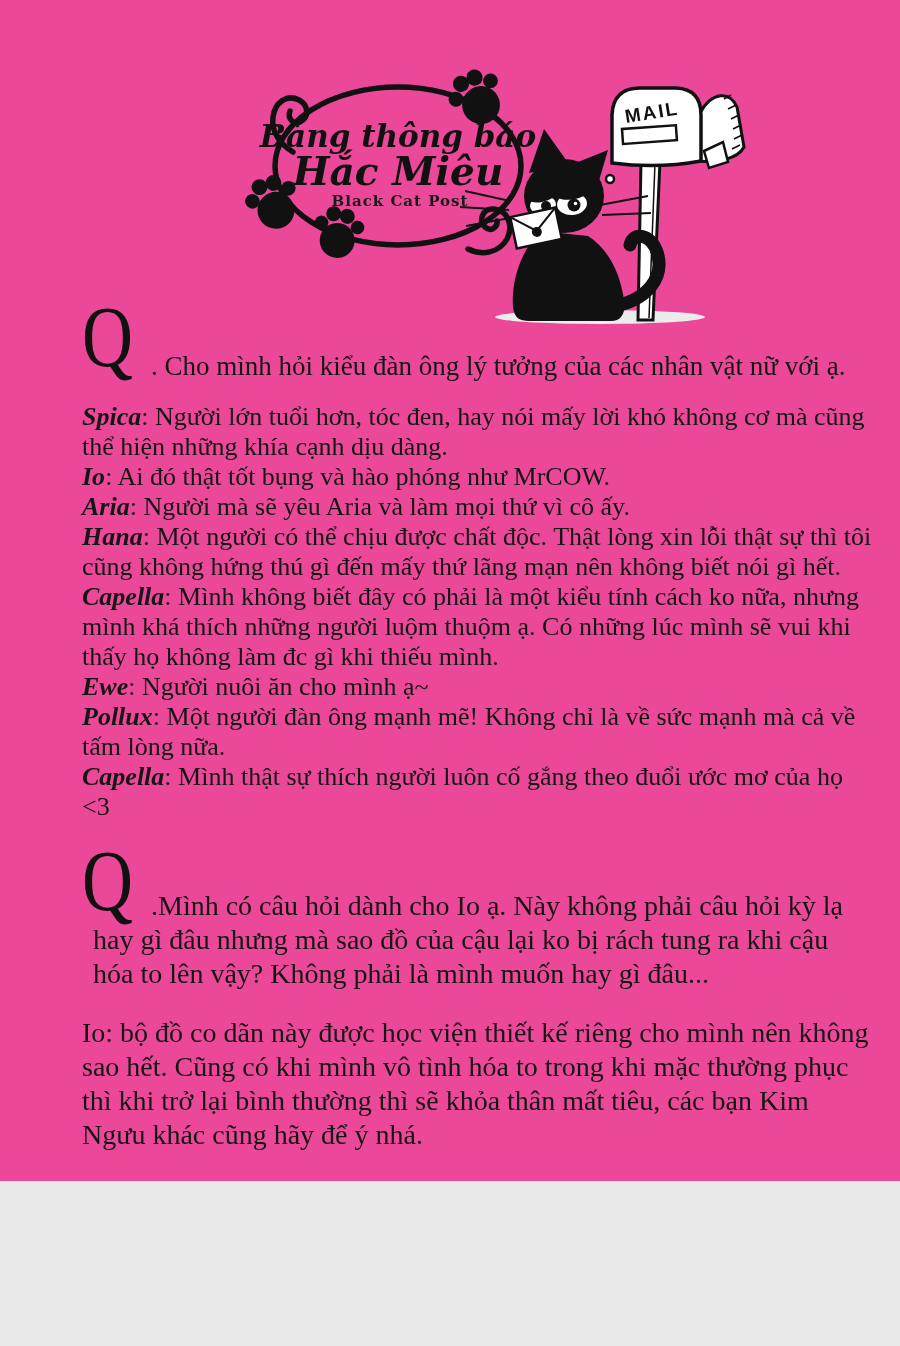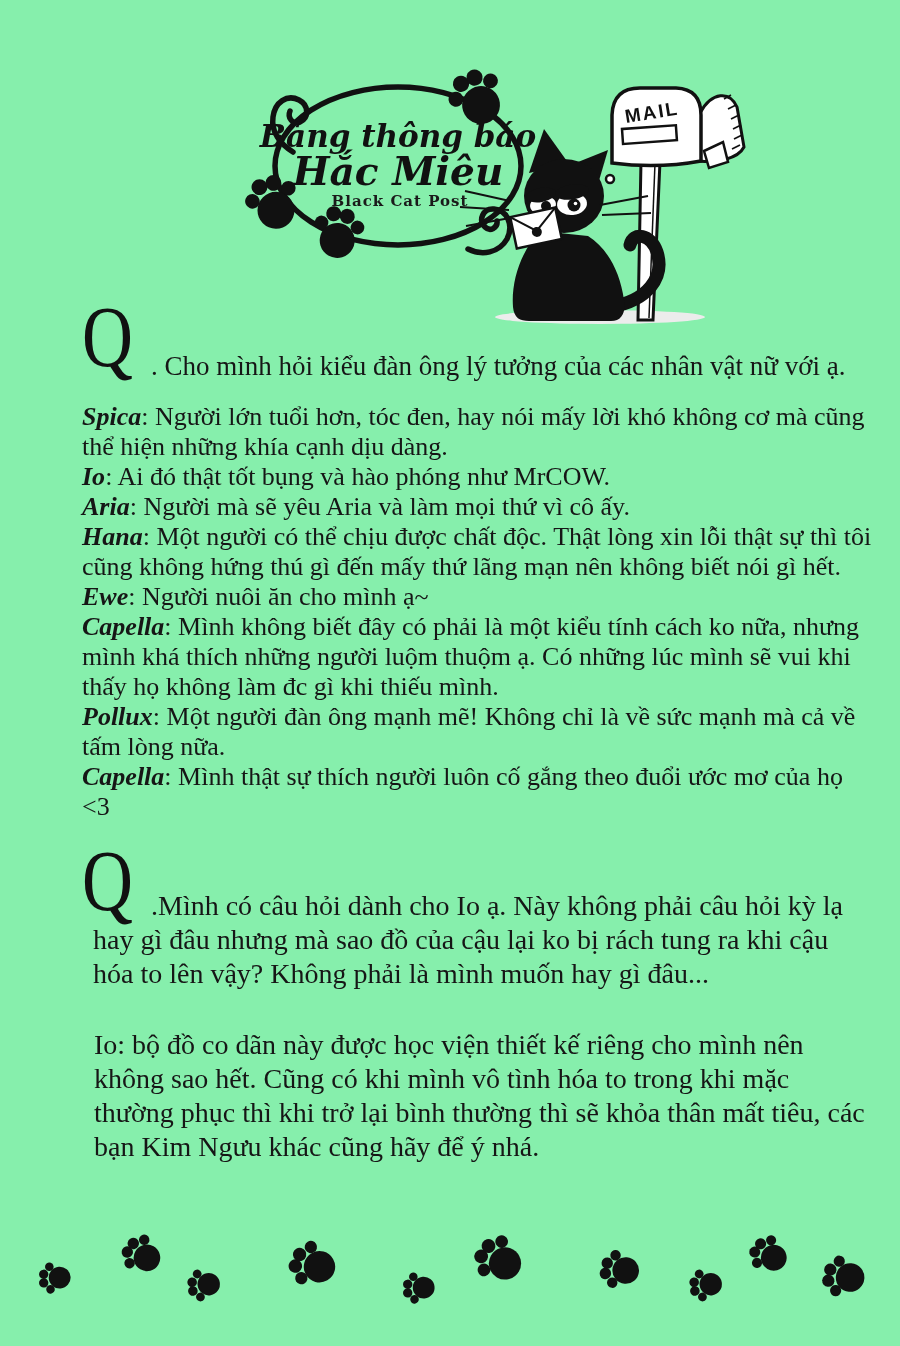--- a/index.html
+++ b/index.html
@@ -1,21 +1,21 @@
 <!DOCTYPE html>
 <html><head>
 <meta charset="utf-8">
 <style>
   html,body{margin:0;padding:0;}
   body{background:#e9e9e9;}
   .page{
     position:relative;
-    width:900px;height:1346px;
+    width:900px;height:1181px;
     margin:0 auto;
-    background:#86efac;
+    background:#ec4899;
     overflow:hidden;
     color:#151515;
     font-family:"Liberation Serif","DejaVu Serif",serif;
   }
   
   #header-art{position:absolute;top:55px;left:0;width:900px;height:270px;}
   
   .q-block{position:absolute;left:82px;width:795px;}
   #qa1{top:312px;}
   #qa2{top:856px;}
@@ -37,21 +37,21 @@
     position:absolute;top:402px;left:82px;width:795px;
     font-size:26px;line-height:30px;color:#161616;
   }
   #answers1 p{margin:0;}
   .cname{font-weight:bold;font-style:italic;margin-top:36px;}
   
   #io-answer{
     position:absolute;top:1016px;left:82px;width:795px;
     font-size:28px;line-height:34px;color:#161616;
   }
-  #io-answer p{margin:12px;}
+  #io-answer p{margin:0;}
   
   #paw-row{position:absolute;top:1200px;left:0;width:900px;height:146px;}
   svg text{user-select:none;}
 </style>
 </head>
 <body>
 
 <div class="page">
 
   <svg id="header-art" viewBox="0 0 900 270" xmlns="http://www.w3.org/2000/svg">
@@ -151,22 +151,22 @@
   <section id="qa1" class="q-block">
     <span class="dropcap">Q</span>
     <p class="q-text">. Cho mình hỏi kiểu đàn ông lý tưởng của các nhân vật nữ với ạ.</p>
   </section>
 
   <div id="answers1">
     <p><span class="cname">Spica</span><span>: Người lớn tuổi hơn, tóc đen, hay nói mấy lời khó không cơ mà cũng thể hiện những khía cạnh dịu dàng.</span></p>
     <p><span class="cname">Io</span><span>: Ai đó thật tốt bụng và hào phóng như MrCOW.</span></p>
     <p><span class="cname">Aria</span><span>: Người mà sẽ yêu Aria và làm mọi thứ vì cô ấy.</span></p>
     <p><span class="cname">Hana</span><span>: Một người có thể chịu được chất độc. Thật lòng xin lỗi thật sự thì tôi cũng không hứng thú gì đến mấy thứ lãng mạn nên không biết nói gì hết.</span></p>
+    <p><span class="cname">Capella</span><span>: Mình không biết đây có phải là một kiểu tính cách ko nữa, nhưng mình khá thích những người luộm thuộm ạ. Có những lúc mình sẽ vui khi thấy họ không làm đc gì khi thiếu mình.</span></p>
     <p><span class="cname">Ewe</span><span>: Người nuôi ăn cho mình ạ~</span></p>
-    <p><span class="cname">Capella</span><span>: Mình không biết đây có phải là một kiểu tính cách ko nữa, nhưng mình khá thích những người luộm thuộm ạ. Có những lúc mình sẽ vui khi thấy họ không làm đc gì khi thiếu mình.</span></p>
     <p><span class="cname">Pollux</span><span>: Một người đàn ông mạnh mẽ! Không chỉ là về sức mạnh mà cả về tấm lòng nữa.</span></p>
     <p><span class="cname">Capella</span><span>: Mình thật sự thích người luôn cố gắng theo đuổi ước mơ của họ &lt;3</span></p>
   </div>
 
   <section id="qa2" class="q-block">
     <span class="dropcap">Q</span>
     <p class="q-text">.Mình có câu hỏi dành cho Io ạ. Này không phải câu hỏi kỳ lạ hay gì đâu nhưng mà sao đồ của cậu lại ko bị rách tung ra khi cậu hóa to lên vậy? Không phải là mình muốn hay gì đâu...</p>
   </section>
 
   <div id="io-answer">

